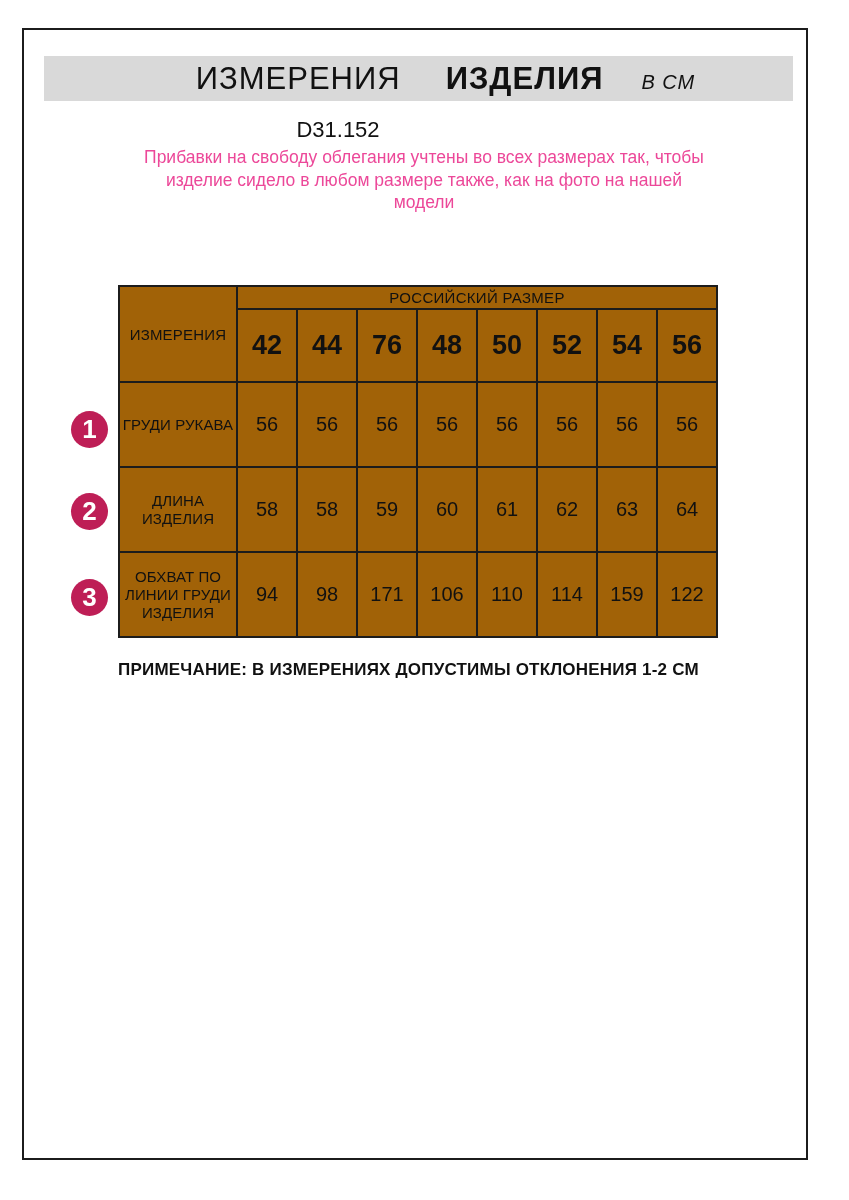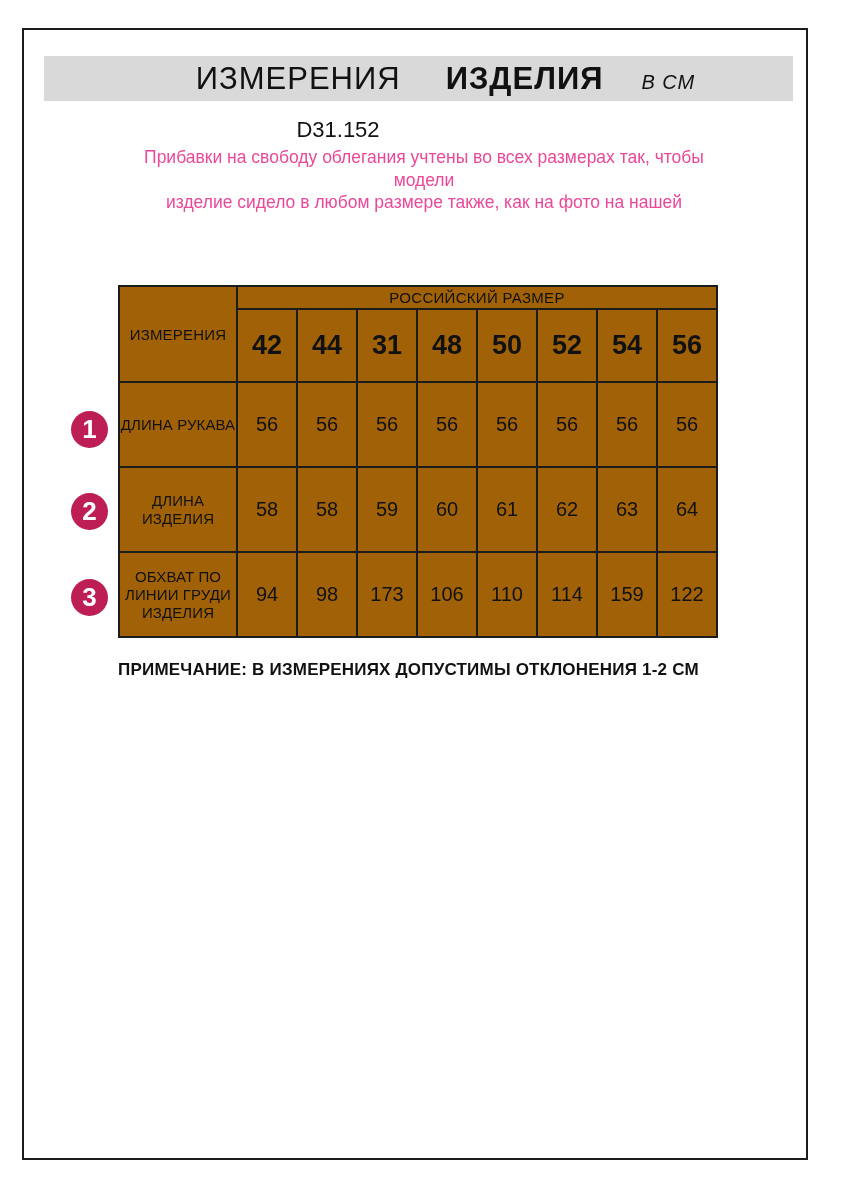--- a/index.html
+++ b/index.html
@@ -163,22 +163,22 @@
       <span class="title-regular">ИЗМЕРЕНИЯ</span>
       <span class="title-bold">ИЗДЕЛИЯ</span>
       <span class="title-unit">В СМ</span>
     </div>
   </div>
 
   <div class="model-code">D31.152</div>
 
   <div class="intro">
     <div>Прибавки на свободу облегания учтены во всех размерах так, чтобы</div>
+    <div>изделие сидело в любом размере также, как на фото на нашей</div>
     <div>модели</div>
-    <div>изделие сидело в любом размере также, как на фото на нашей</div>
   </div>
 
   <div class="badge" id="badge-1" style="background: rgb(190, 30, 86);">1</div>
   <div class="badge" id="badge-2" style="background: rgb(190, 30, 86);">2</div>
   <div class="badge" id="badge-3" style="background: rgb(190, 30, 86);">3</div>
 
   <table class="size-table">
     <colgroup>
       <col class="label-col">
       <col class="size-col">
@@ -191,31 +191,31 @@
         <col class="size-col">
     </colgroup>
     <thead>
       <tr class="span-row">
         <th class="corner-header" rowspan="2">ИЗМЕРЕНИЯ</th>
         <th class="span-header" colspan="8">РОССИЙСКИЙ РАЗМЕР</th>
       </tr>
       <tr class="sizes-row">
         <th>42</th>
         <th>44</th>
-        <th>31</th>
+        <th>76</th>
         <th>48</th>
         <th>50</th>
         <th>52</th>
         <th>54</th>
         <th>56</th>
       </tr>
     </thead>
     <tbody>
       <tr>
-        <td class="row-label">ДЛИНА РУКАВА</td>
+        <td class="row-label">ГРУДИ РУКАВА</td>
         <td class="cell-value">56</td>
         <td class="cell-value">56</td>
         <td class="cell-value">56</td>
         <td class="cell-value">56</td>
         <td class="cell-value">56</td>
         <td class="cell-value">56</td>
         <td class="cell-value">56</td>
         <td class="cell-value">56</td>
       </tr>
       <tr>
@@ -229,21 +229,21 @@
         <td class="cell-value">62</td>
         <td class="cell-value">63</td>
         <td class="cell-value">64</td>
       </tr>
       <tr>
         <td class="row-label">ОБХВАТ ПО
 ЛИНИИ ГРУДИ
 ИЗДЕЛИЯ</td>
         <td class="cell-value">94</td>
         <td class="cell-value">98</td>
-        <td class="cell-value">173</td>
+        <td class="cell-value">171</td>
         <td class="cell-value">106</td>
         <td class="cell-value">110</td>
         <td class="cell-value">114</td>
         <td class="cell-value">159</td>
         <td class="cell-value">122</td>
       </tr>
     </tbody>
   </table>
 
   <div class="note">ПРИМЕЧАНИЕ: В ИЗМЕРЕНИЯХ ДОПУСТИМЫ ОТКЛОНЕНИЯ 1-2 СМ</div>

